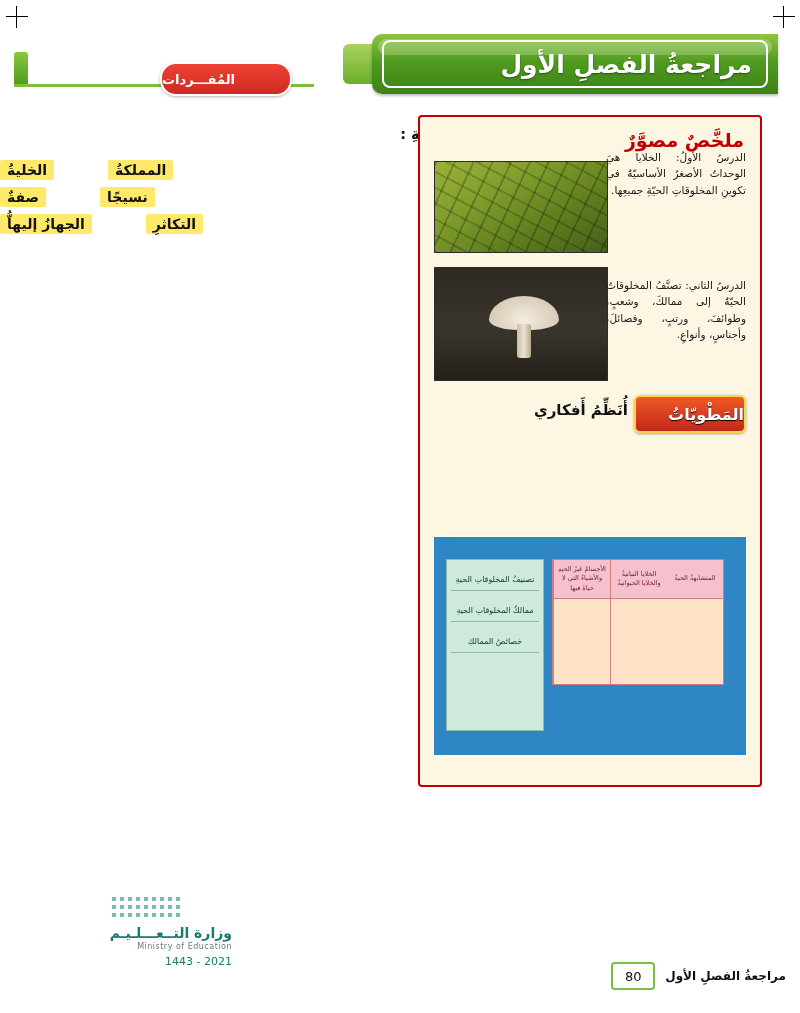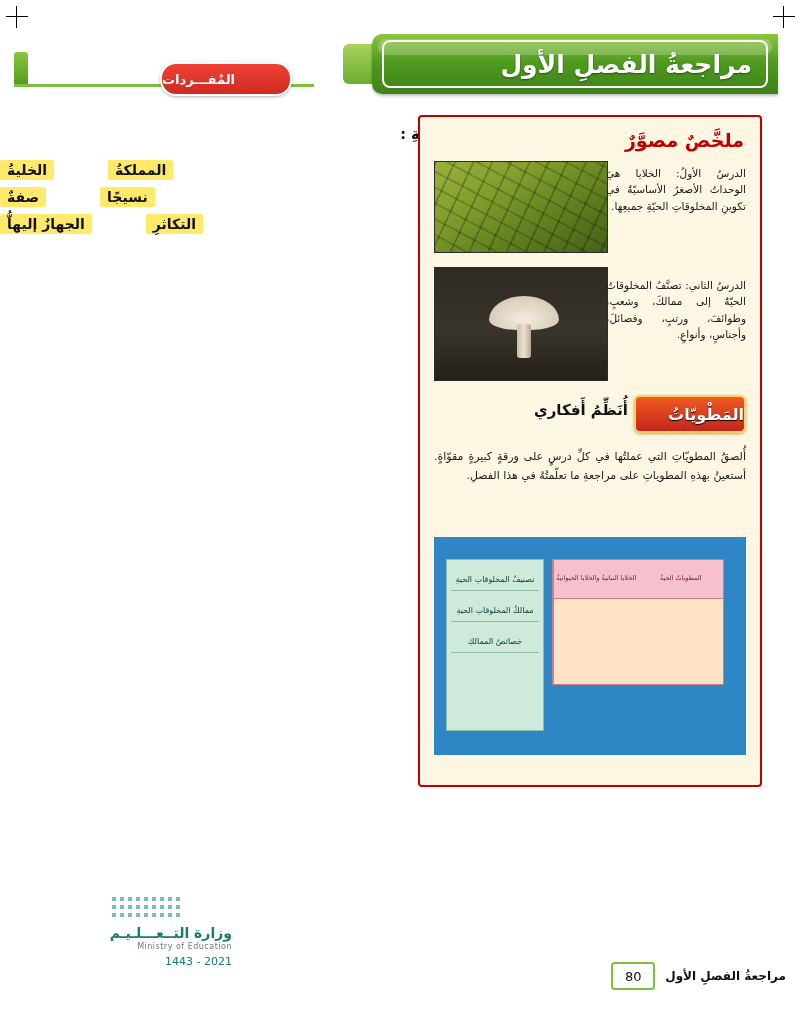--- a/index.html
+++ b/index.html
@@ -74,21 +74,21 @@
     background:#fdf6e3;border:2px solid #c00000;border-radius:4px;
   }
   .summary-title{
     position:absolute;top:12px;right:16px;
     color:#c00000;font-size:19px;font-weight:bold;
   }
   .summary-p{
     position:absolute;right:14px;width:140px;
     font-size:10.5px;line-height:1.55;color:#1a1a1a;text-align:justify;
   }
-  .p1{top:48px;}
+  .p1{top:32px;}
   .p2{top:160px;}
   .img1{
     position:absolute;top:44px;left:14px;width:172px;height:90px;
     border:1px solid #2c2c2c;
     background:
       repeating-linear-gradient(115deg,rgba(0,0,0,.22) 0 2px,rgba(0,0,0,0) 2px 17px),
       repeating-linear-gradient(28deg,rgba(0,0,0,.18) 0 2px,rgba(0,0,0,0) 2px 14px),
       linear-gradient(150deg,#9bb23a 0%,#7f9c2c 35%,#5d7a1d 70%,#46611a 100%);
   }
   .img2{
@@ -284,34 +284,36 @@
     <div class="img2">
       <div class="cap"></div>
       <div class="stem"></div>
     </div>
     <div class="summary-p p2">الدرسُ الثاني: تصنَّفُ المخلوقاتُ الحيّةُ إلى ممالكَ، وشعبٍ، وطوائفَ، ورتبٍ، وفصائلَ، وأجناسٍ، وأنواعٍ.</div>
 
     <div class="mat-badge">
       <span>المَطْويّاتُ</span>
     </div>
     <div class="mat-label">أُنَظِّمُ أَفكاري</div>
-    <div class="mat-p">أُلصقُ المطويّاتِ التي عملتُها في كلِّ درسٍ على ورقةٍ كبيرةٍ مقوّاةٍ. أستعينُ بهذهِ المطوياتِ على مراجعةِ ما تعلّمتُهُ في هذا الفصلِ.</div>
 
     <div class="fold">
       <div class="fold-left">
         <div class="cell">تصنيفُ المخلوقاتِ الحيةِ</div>
         <div class="cell">ممالكُ المخلوقاتِ الحيةِ</div>
         <div class="cell">خصائصُ الممالكِ</div>
       </div>
       <div class="fold-table">
         <div class="fold-col">
-          <div class="head">المطوياتُ الحيةُ</div>
+          <div class="head">المتشابهةُ الحيةُ</div>
         </div>
         <div class="fold-col">
           <div class="head">الخلايا النباتيةُ والخلايا الحيوانيةُ</div>
+        </div>
+        <div class="fold-col">
+          <div class="head">الأجسامُ غيرُ الحيةِ والأشياءُ التي لا حياةَ فيها</div>
         </div>
       </div>
     </div>
   </div>
 
   <div class="moe">
     <div class="moe-dots"></div>
     <div class="moe-ar">وزارة التــعـــلـيـم</div>
     <div class="moe-en">Ministry of Education</div>
     <div class="moe-yr">2021 - 1443</div>

